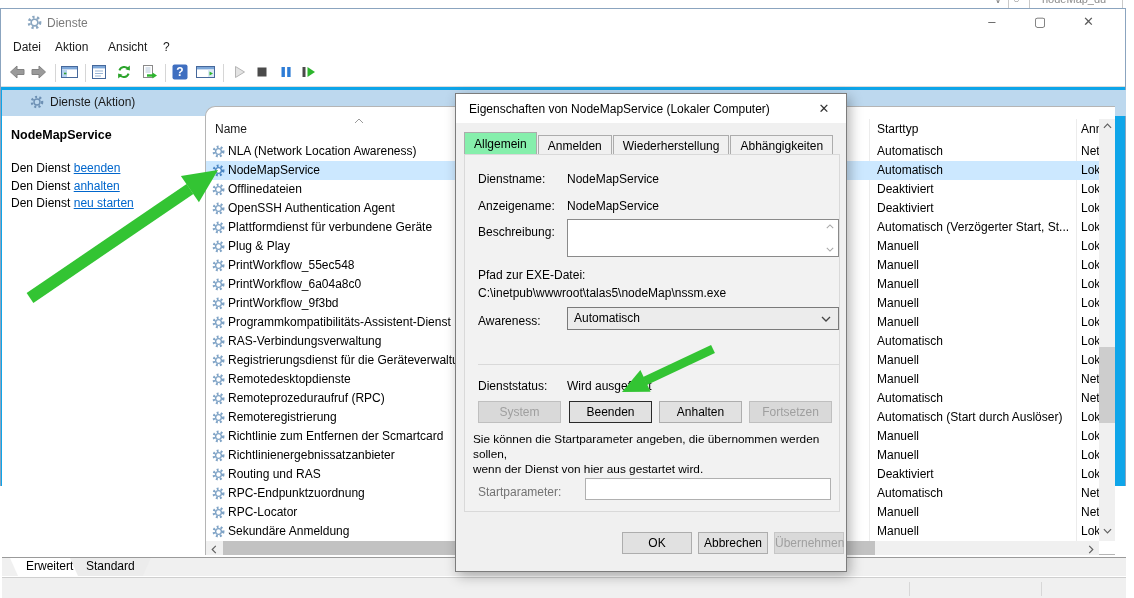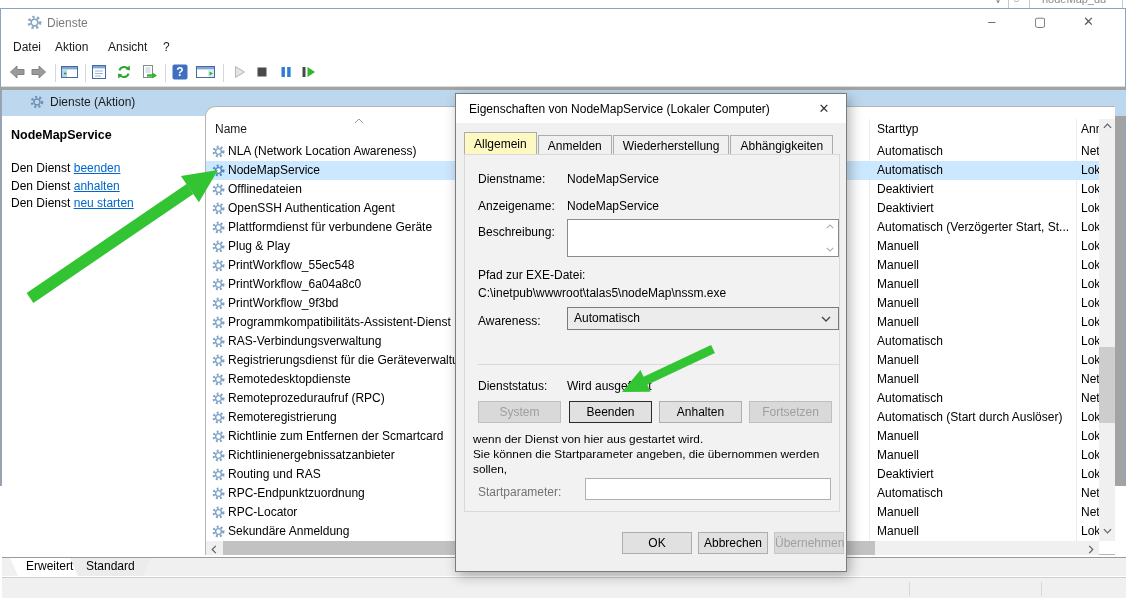--- a/index.html
+++ b/index.html
@@ -5,21 +5,21 @@
   html,body{margin:0;padding:0;background:#fff;}
   #screen{position:relative;width:1134px;height:598px;overflow:hidden;
           font-family:"Liberation Sans","DejaVu Sans",sans-serif;font-size:12px;color:#000;
           background:#fff;}
   
   .bg-sliver{position:absolute;left:0;top:0;width:1134px;height:8px;overflow:hidden;background:#fff;}
   .bg-sliver .inner{position:absolute;top:-7px;left:0;width:100%;color:#8a8a8a;font-size:11px;}
   .bg-sliver .g{position:absolute;top:0;}
   .bg-sliver .vline{position:absolute;top:0;width:1px;height:15px;background:#c9c9c9;}
   
-  .app{position:absolute;left:0;top:8px;width:1126px;height:478px;background:#a3a3a3;
+  .app{position:absolute;left:0;top:8px;width:1126px;height:478px;background:#0ea5e9;
        border:1px solid #8ba4bf;border-bottom:none;box-sizing:border-box;}
   .titlebar{position:absolute;left:0;top:0;width:100%;height:28px;background:#fff;}
   .app-title{position:absolute;left:46px;top:7px;color:#7a7a7a;}
   .app-icon{position:absolute;left:26px;top:6px;color:#8aa6c0;}
   .win-controls{position:absolute;right:14px;top:0;height:28px;}
   .win-btn{display:inline-block;width:45px;height:28px;text-align:center;line-height:26px;
            color:#5a5a5a;font-size:13px;}
   .menubar{position:absolute;left:0;top:28px;width:100%;height:22px;background:#fff;}
   .menu-item{position:absolute;top:3px;color:#1a1a1a;}
   .toolbar{position:absolute;left:0;top:50px;width:100%;height:28px;background:#fff;
@@ -73,21 +73,21 @@
   
   .dialog{position:absolute;left:455px;top:93px;width:392px;height:479px;background:#f0f0f0;
           border:1px solid #7c7c7c;box-sizing:border-box;box-shadow:3px 4px 12px rgba(0,0,0,.3);}
   .dlg-titlebar{position:absolute;left:0;top:0;width:100%;height:29px;background:#fff;}
   .dlg-title{position:absolute;left:13px;top:8px;}
   .dlg-close{position:absolute;right:8px;top:5px;width:28px;height:20px;text-align:center;
              line-height:19px;font-size:13px;color:#333;}
   .tabbar{position:absolute;left:8px;top:37px;height:22px;}
   .dtab{display:inline-block;height:20px;line-height:20px;padding:0 9px;margin-right:1px;
         border:1px solid #acacac;border-bottom:none;background:#f0f0f0;vertical-align:bottom;}
-  .dtab.active{background:#fef9c3;height:23px;line-height:22px;position:relative;top:1px;
+  .dtab.active{background:#86efac;height:23px;line-height:22px;position:relative;top:1px;
                border-bottom:1px solid #fdfdfd;}
   .dlg-page{position:absolute;left:8px;top:60px;width:376px;height:358px;background:#f2f2f2;
             border:1px solid #d9d9d9;box-sizing:border-box;}
   .fl{position:absolute;left:13px;}
   .fv{position:absolute;left:102px;}
   .desc-box{position:absolute;left:102px;top:64px;width:272px;height:38px;background:#fff;
             border:1px solid #8a8a8a;box-sizing:border-box;}
   .desc-sb{position:absolute;right:1px;top:1px;width:14px;height:34px;color:#a8a8a8;}
   .combo{position:absolute;left:102px;top:152px;width:272px;height:23px;background:#ececec;
          border:1px solid #7a7a7a;box-sizing:border-box;line-height:21px;padding-left:6px;}
@@ -524,22 +524,22 @@
             </svg></span>
       </div>
       <div class="dlg-hr"></div>
       <span class="fl" style="top:224px">Dienststatus:</span>
       <span class="fv" style="top:224px">Wird ausgeführt</span>
       <span class="sbtn disabled" style="left:13px">System</span>
       <span class="sbtn focused" style="left:104px">Beenden</span>
       <span class="sbtn" style="left:194px">Anhalten</span>
       <span class="sbtn disabled" style="left:284px">Fortsetzen</span>
       <div class="hint">
+        <div>Sie können die Startparameter angeben, die übernommen werden sollen,</div>
         <div>wenn der Dienst von hier aus gestartet wird.</div>
-        <div>Sie können die Startparameter angeben, die übernommen werden sollen,</div>
       </div>
       <span class="sp-label">Startparameter:</span>
       <input class="sp-input" value="" style="">
     </div>
     <span class="okbtn" style="left:166px">OK</span>
     <span class="okbtn" style="left:242px">Abbrechen</span>
     <span class="okbtn disabled" style="left:318px">Übernehmen</span>
   </div>
 
   <svg class="arrows" viewBox="0 0 1134 598">

